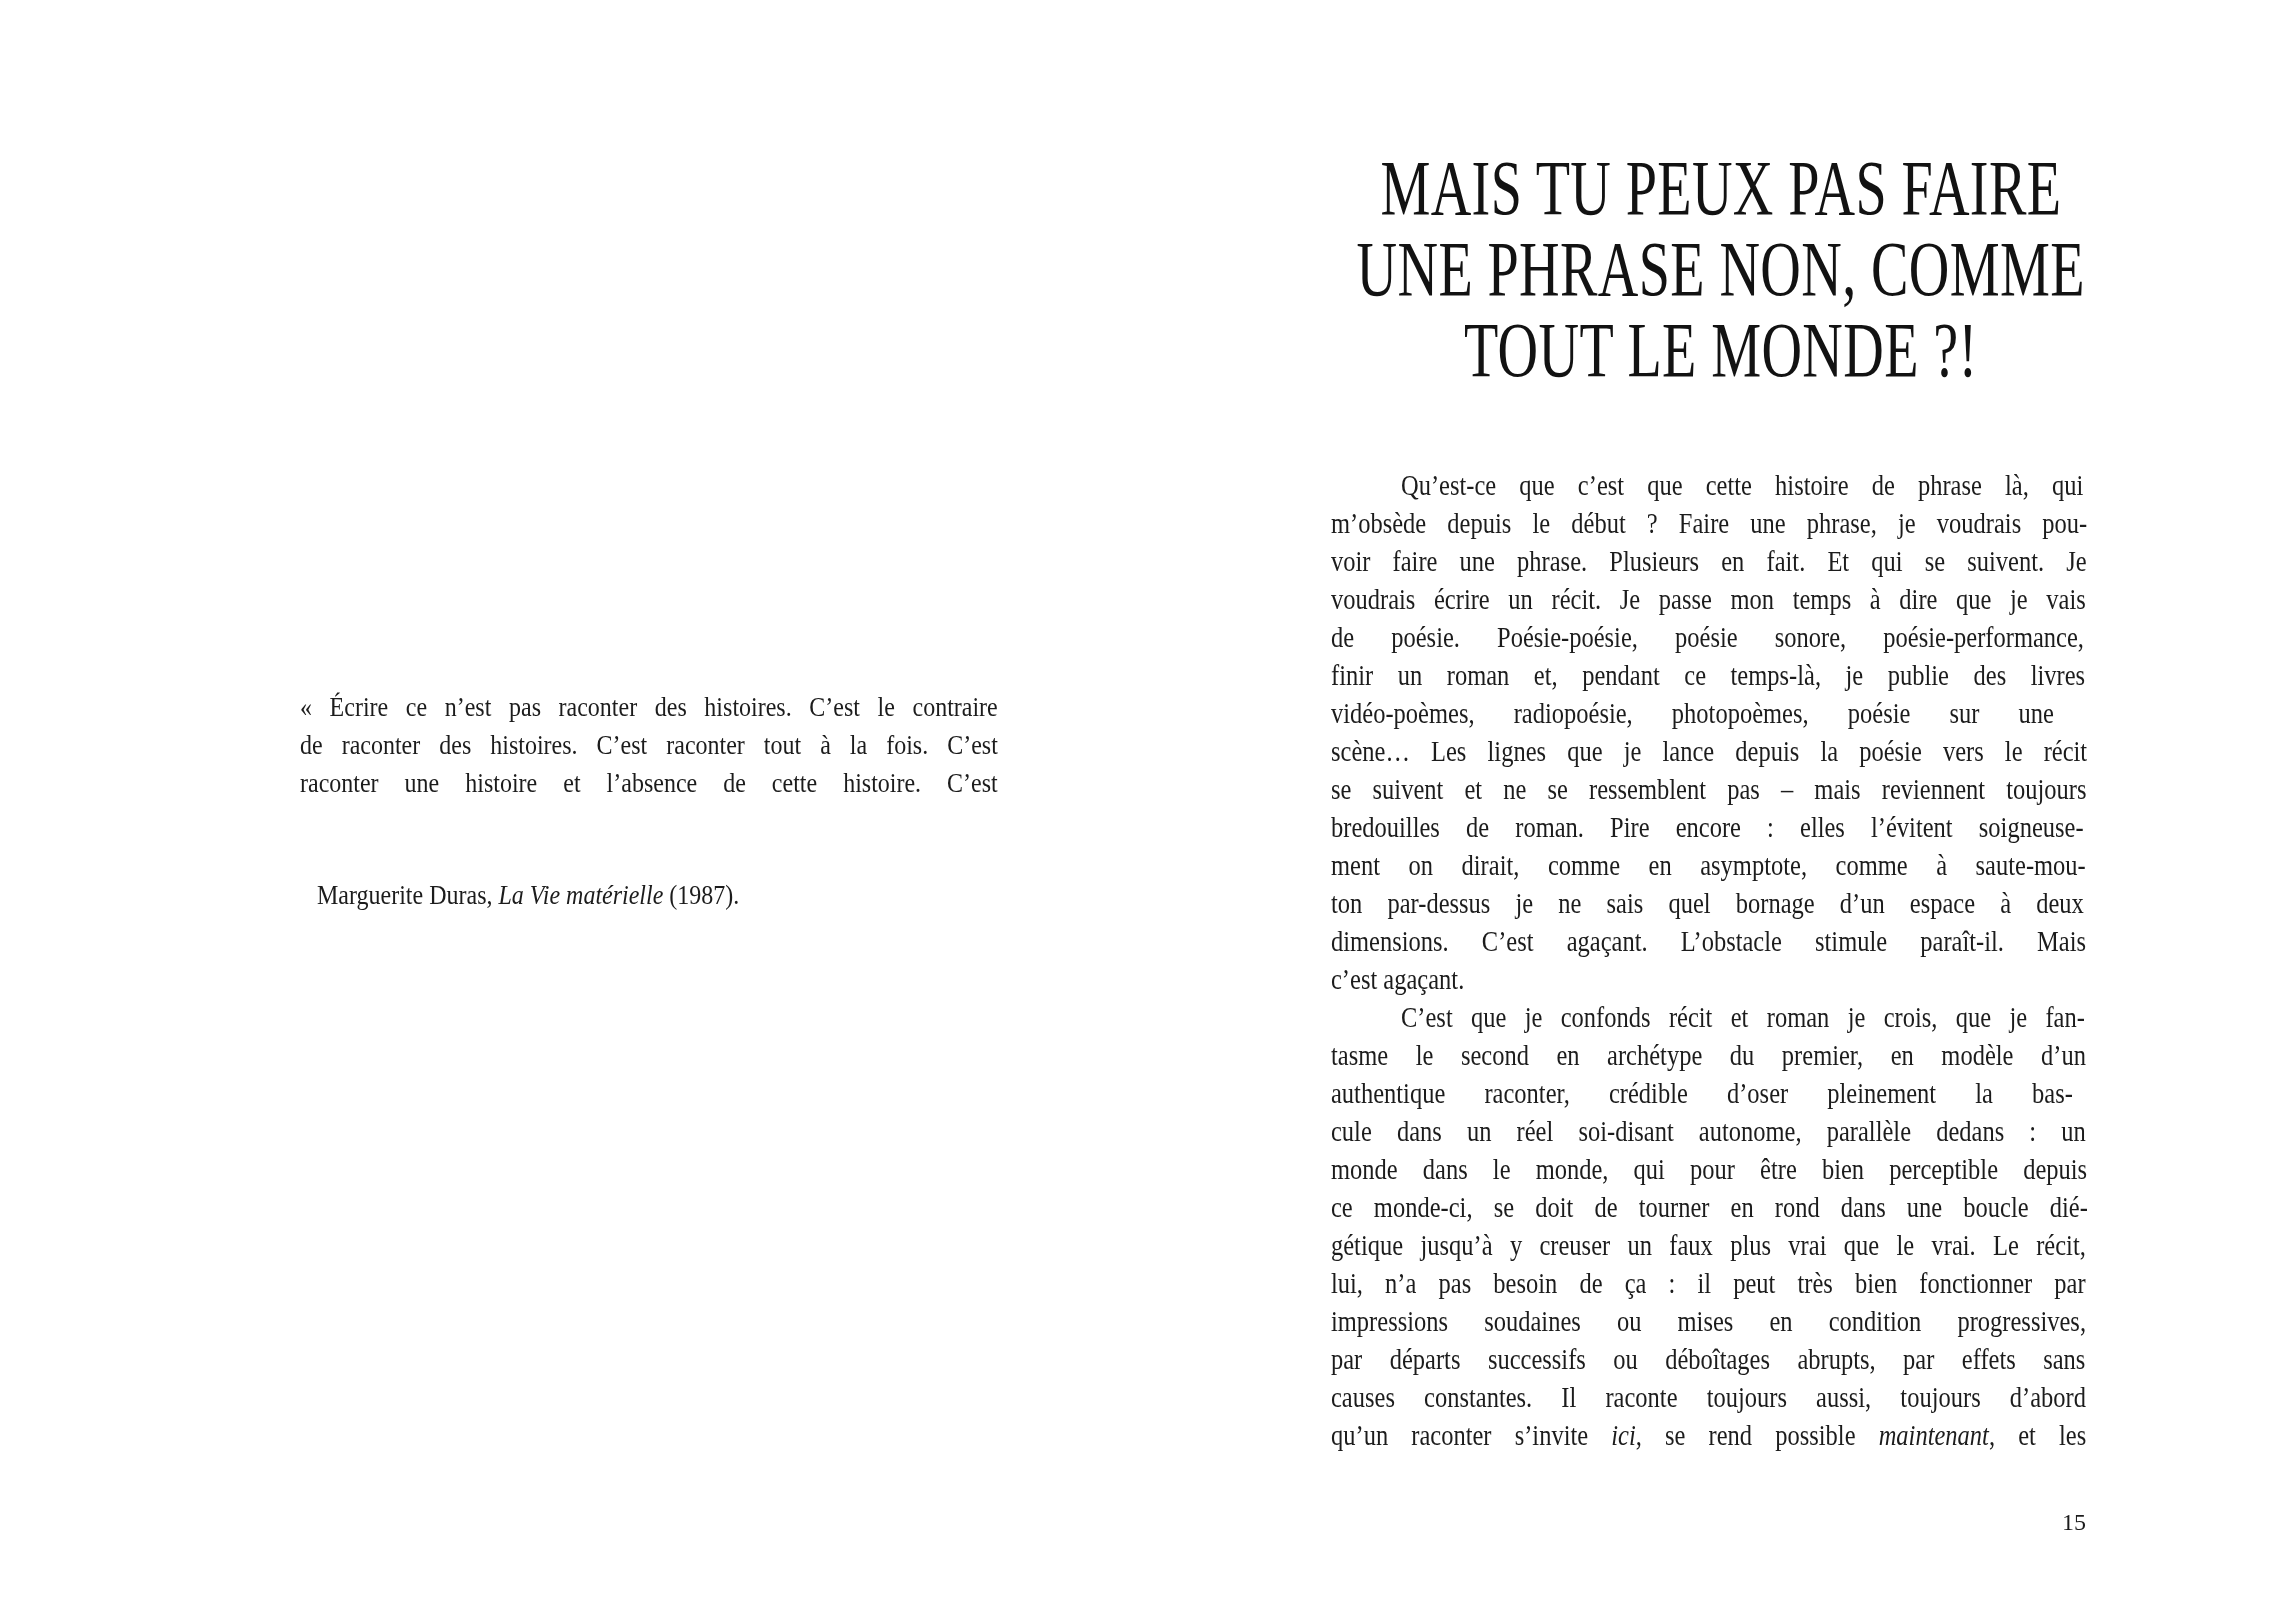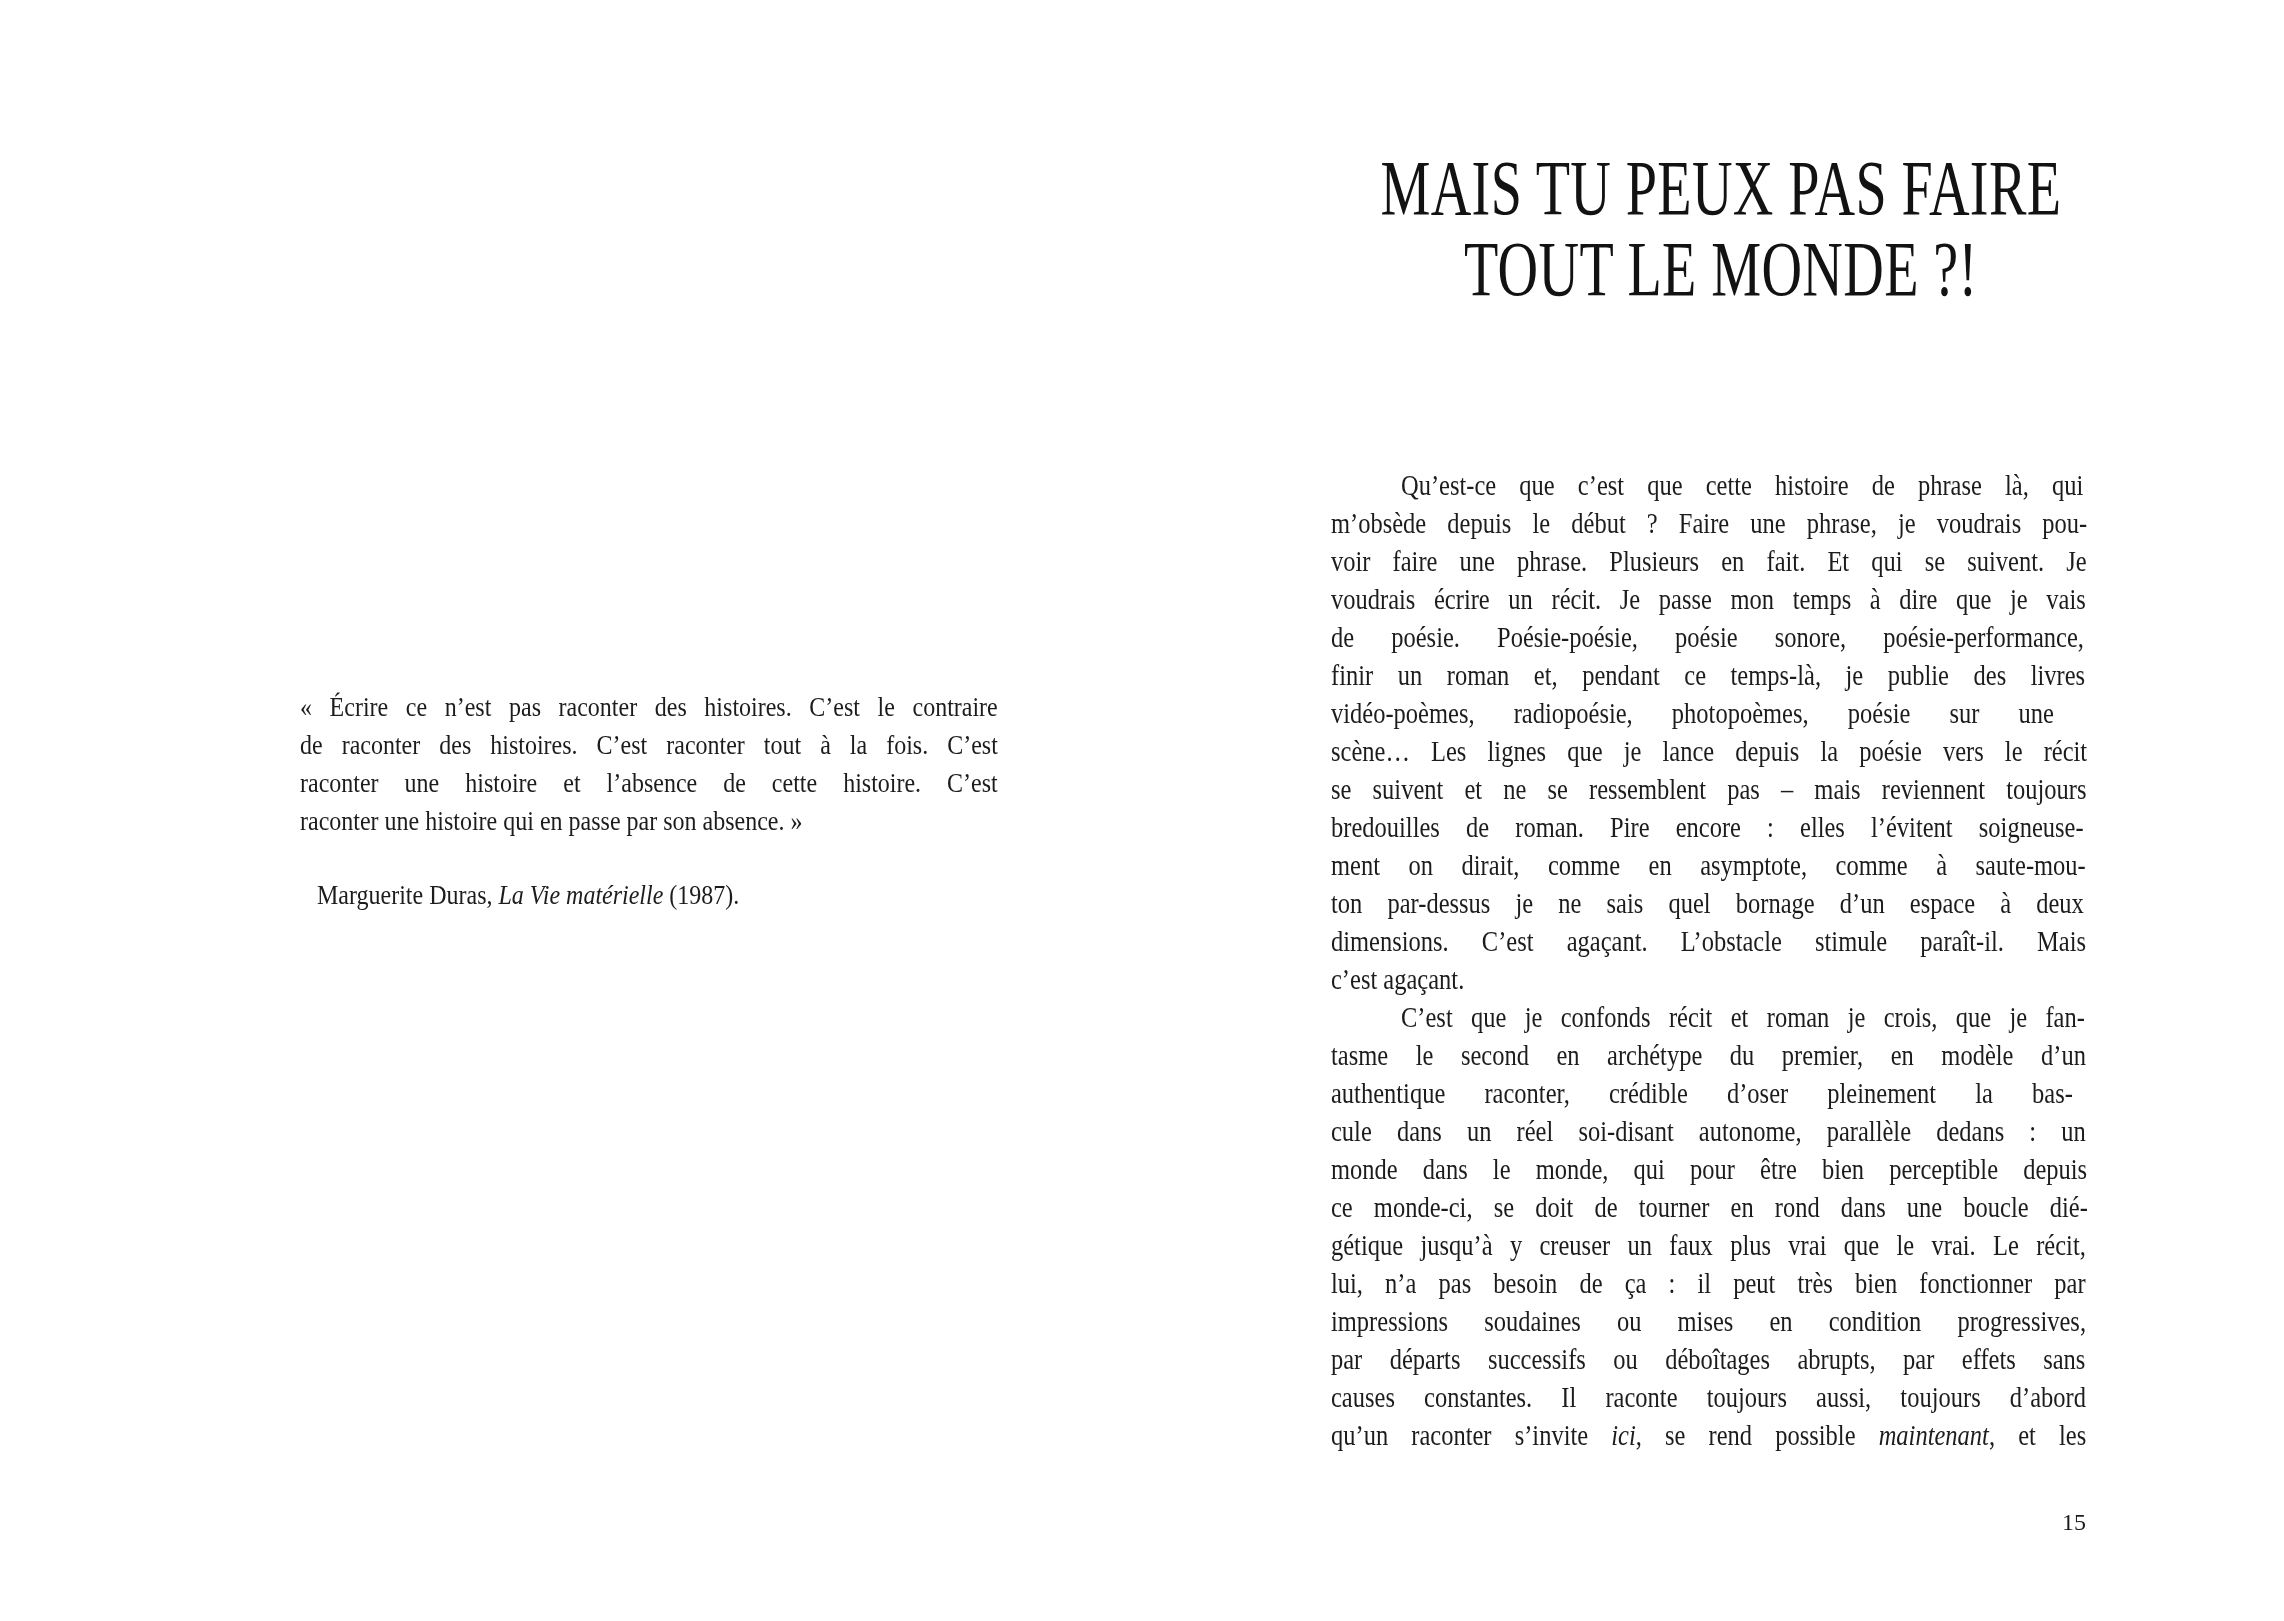--- a/index.html
+++ b/index.html
@@ -108,31 +108,33 @@
 </head>
 <body>
 
 <div class="spread" style="--bg: #ffffff; --fg: #1c1c1c; --title: #121212;">
 
   <section class="page page-left">
     <div class="epigraph">
         <div class="line j"><span class="ln" style="word-spacing: 11.6px;"><span>« Écrire ce n’est pas raconter des histoires. C’est le contraire</span></span></div>
         <div class="line j"><span class="ln" style="word-spacing: 13px;"><span>de raconter des histoires. C’est raconter tout à la fois. C’est</span></span></div>
         <div class="line j"><span class="ln" style="word-spacing: 20px;"><span>raconter une histoire et l’absence de cette histoire. C’est</span></span></div>
-        <div class="line"><span class="ln"><span>raconter une histoire qui en passe par son absence. »</span></span></div>
       </div>
     <div class="attribution">
       <span class="ln"><span>Marguerite Duras, </span><em>La Vie matérielle</em><span> (1987).</span></span>
     </div>
   </section>
 
   <section class="page page-right">
     <h1 class="chapter-title">
         <div class="title-line">
           <span>MAIS TU PEUX PAS FAIRE</span>
+        </div>
+        <div class="title-line">
+          <span>UNE PHRASE NON, COMME</span>
         </div>
         <div class="title-line">
           <span>TOUT LE MONDE ?!</span>
         </div>
       </h1>
     <div class="body-text">
         <div class="para">
           <div class="line indent j"><span class="ln" style="word-spacing: 17px;"><span>Qu’est-ce que c’est que cette histoire de phrase là, qui</span></span></div>
           <div class="line j"><span class="ln" style="word-spacing: 15px;"><span>m’obsède depuis le début ? Faire une phrase, je voudrais pou-</span></span></div>
           <div class="line j"><span class="ln" style="word-spacing: 16px;"><span>voir faire une phrase. Plusieurs en fait. Et qui se suivent. Je</span></span></div>

